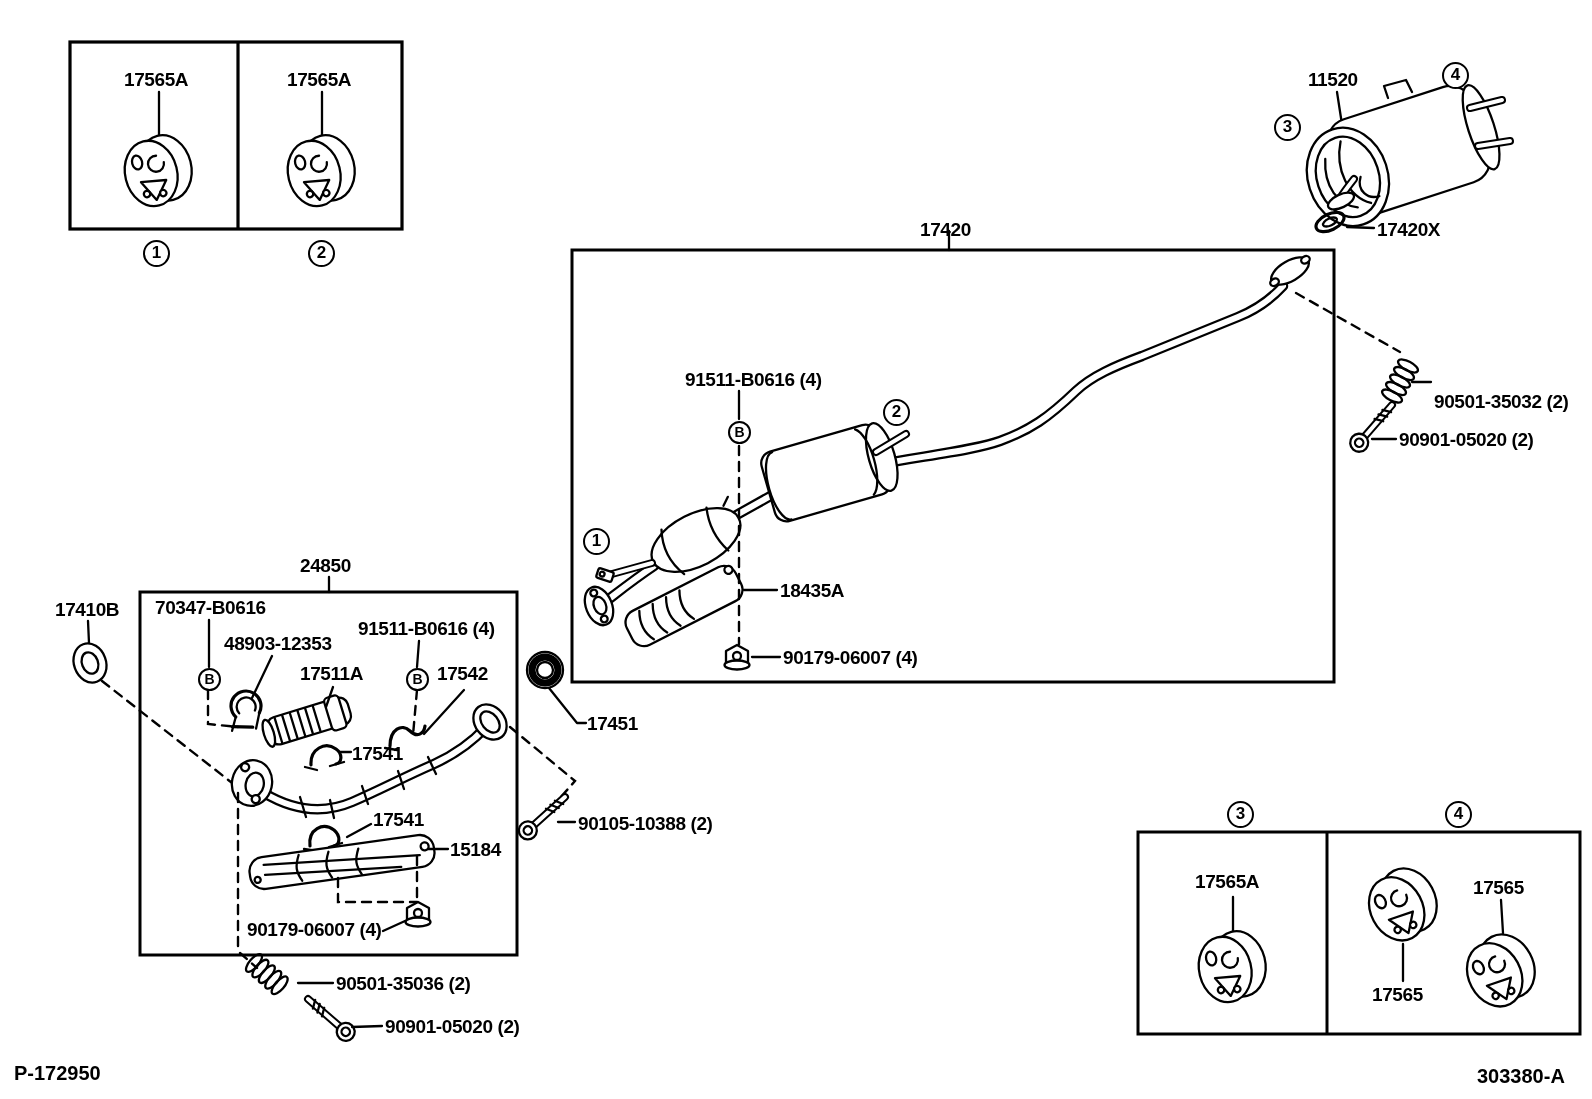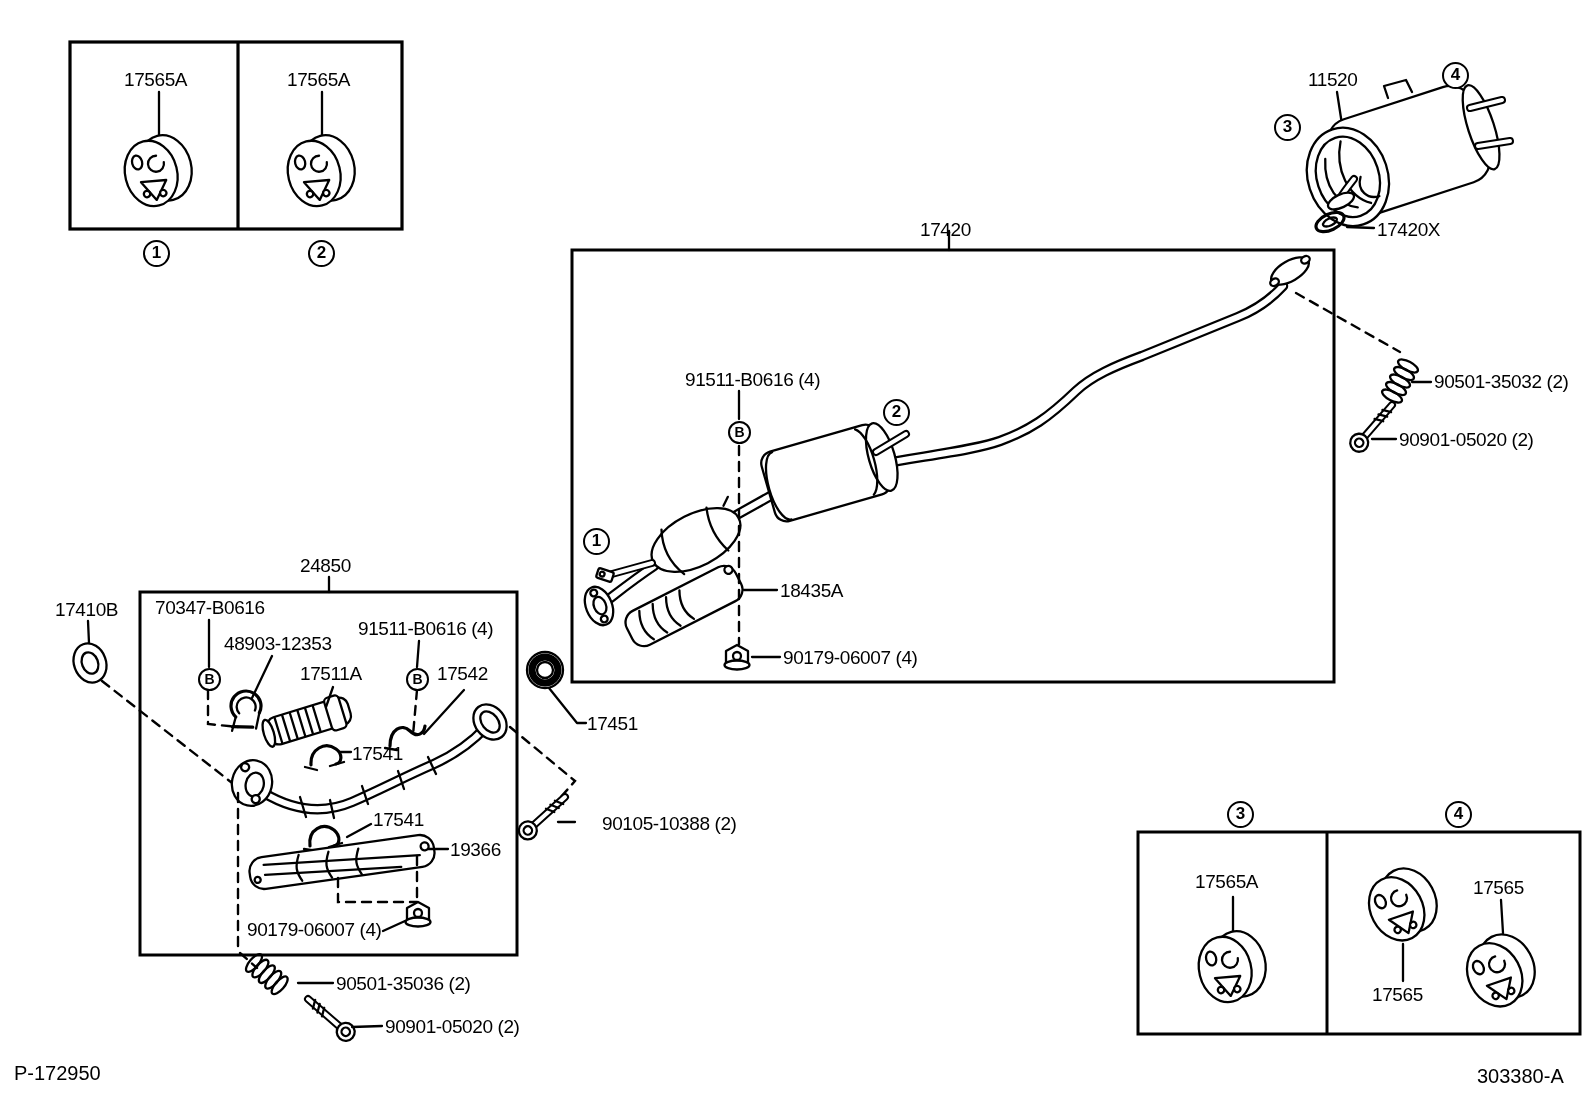--- a/index.html
+++ b/index.html
@@ -6,21 +6,21 @@
   .stage{
     position:relative;
     width:1592px;height:1099px;
     background:#ffffff;
     font-family:"Liberation Sans", sans-serif;
     overflow:hidden;
   }
   .stage svg{position:absolute;left:0;top:0;}
   .lbl{
     position:absolute;
-    font-weight:normal;
+    font-weight:bold;
     font-size:19px;
     letter-spacing:-0.4px;
     color:#000;
     white-space:nowrap;
     line-height:1;
   }
   .footer{font-size:20px;letter-spacing:0;}
   .callout{
     position:absolute;
     box-sizing:border-box;
@@ -327,37 +327,37 @@
     <line x1="1501" y1="900" x2="1503" y2="933" class="ln"></line>
   </g>
 </svg>
 
   <div class="lbl" style="left:124px;top:70px">17565A</div>
   <div class="lbl" style="left:287px;top:70px">17565A</div>
   <div class="lbl" style="left:1308px;top:70px">11520</div>
   <div class="lbl" style="left:1377px;top:220px">17420X</div>
   <div class="lbl" style="left:920px;top:220px">17420</div>
   <div class="lbl" style="left:685px;top:370px">91511-B0616 (4)</div>
-  <div class="lbl" style="left:1434px;top:372px">90501-35032 (2)</div>
+  <div class="lbl" style="left:1434px;top:392px">90501-35032 (2)</div>
   <div class="lbl" style="left:1399px;top:430px">90901-05020 (2)</div>
   <div class="lbl" style="left:780px;top:581px">18435A</div>
   <div class="lbl" style="left:783px;top:648px">90179-06007 (4)</div>
 
   <div class="lbl" style="left:300px;top:556px">24850</div>
   <div class="lbl" style="left:55px;top:600px">17410B</div>
   <div class="lbl" style="left:155px;top:598px">70347-B0616</div>
   <div class="lbl" style="left:224px;top:634px">48903-12353</div>
   <div class="lbl" style="left:300px;top:664px">17511A</div>
   <div class="lbl" style="left:358px;top:619px">91511-B0616 (4)</div>
   <div class="lbl" style="left:437px;top:664px">17542</div>
   <div class="lbl" style="left:352px;top:744px">17541</div>
   <div class="lbl" style="left:587px;top:714px">17451</div>
   <div class="lbl" style="left:373px;top:810px">17541</div>
-  <div class="lbl" style="left:450px;top:840px">19366</div>
-  <div class="lbl" style="left:602px;top:814px">90105-10388 (2)</div>
+  <div class="lbl" style="left:450px;top:840px">15184</div>
+  <div class="lbl" style="left:578px;top:814px">90105-10388 (2)</div>
   <div class="lbl" style="left:247px;top:920px">90179-06007 (4)</div>
   <div class="lbl" style="left:336px;top:974px">90501-35036 (2)</div>
   <div class="lbl" style="left:385px;top:1017px">90901-05020 (2)</div>
 
   <div class="lbl" style="left:1195px;top:872px">17565A</div>
   <div class="lbl" style="left:1473px;top:878px">17565</div>
   <div class="lbl" style="left:1372px;top:985px">17565</div>
 
   <div class="lbl footer" style="left:14px;top:1063px">P-172950</div>
   <div class="lbl footer" style="left:1477px;top:1066px">303380-A</div>

